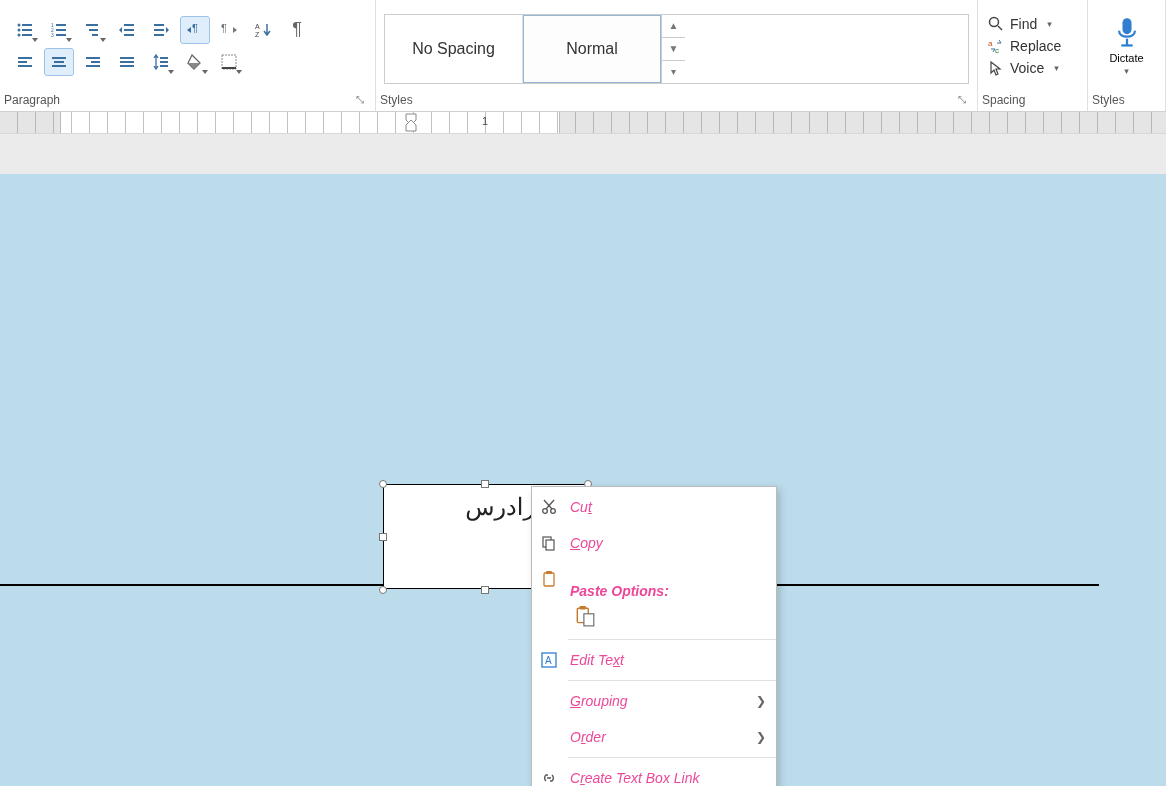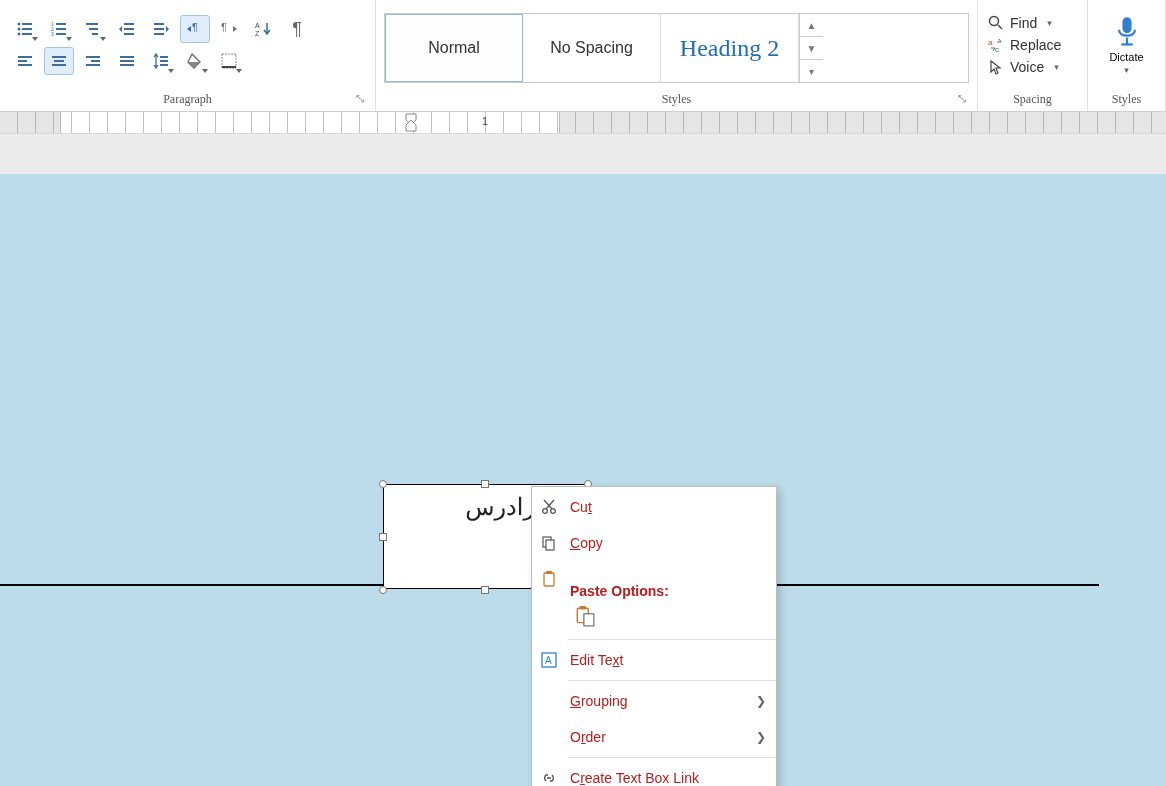--- a/index.html
+++ b/index.html
@@ -23,24 +23,23 @@
   .ribbon-group {
     display: flex;
     flex-direction: column;
     border-right: 1px solid #e0e0e0;
     padding: 0 4px;
   }
   .group-body { flex: 1; display: flex; flex-direction: column; justify-content: center; }
   .group-label {
     font-size: 12px;
     color: #555;
-    text-align: center;
+    text-align: left;
     padding: 2px 0 4px 0;
     position: relative;
-    font-family: Liberation Serif, serif;
   }
   .group-label .dlg-launcher {
     position: absolute;
     right: 4px;
     top: 2px;
     width: 14px; height: 14px;
     color: #666;
     font-size: 10px;
     display: flex; align-items:center; justify-content:center;
     border:1px solid transparent;
@@ -193,21 +192,21 @@
   }
   .cm-item {
     display:flex;
     align-items:center;
     height:36px;
     padding:0 10px 0 6px;
     gap:10px;
   }
   .cm-item .ic { width:22px; display:flex; justify-content:center; color:#555;}
   .cm-item .ic svg { width:18px; height:18px; }
-  .cm-item .lbl { flex:1; color:#b91c1c;}
+  .cm-item .lbl { flex:1; color:#ec4899;font-style:italic;}
   .cm-item .sub { color:#666; font-size:12px;}
   .cm-item.bold .lbl { font-weight:600;margin-top:24px; }
   .cm-sep { height:1px; background:#e1e1e1; margin:2px 0 2px 36px;}
   .cm-paste-row { padding:4px 0 6px 38px; }
   .cm-paste-btn {
     width:30px;height:30px;
     display:inline-flex;align-items:center;justify-content:center;
     border:1px solid transparent;border-radius:3px;
   }
   .underline-letter { text-decoration: underline; }
@@ -347,28 +346,25 @@
     </div>
     <div class="group-label">
       <span>Paragraph</span>
       <span class="dlg-launcher">⤡</span>
     </div>
   </div>
 
   <div class="ribbon-group styles-group">
     <div class="group-body">
       <div class="styles-gallery">
-        <div class="style-item selected">
-            <span>Normal</span>
-          </div>
         <div class="style-item">
             <span>No Spacing</span>
           </div>
-        <div class="style-item heading">
-            <span>Heading 2</span>
+        <div class="style-item selected">
+            <span>Normal</span>
           </div>
         <div class="style-more">
           <div>▲</div>
           <div>▼</div>
           <div>▾</div>
         </div>
       </div>
     </div>
     <div class="group-label">
       <span>Styles</span>

